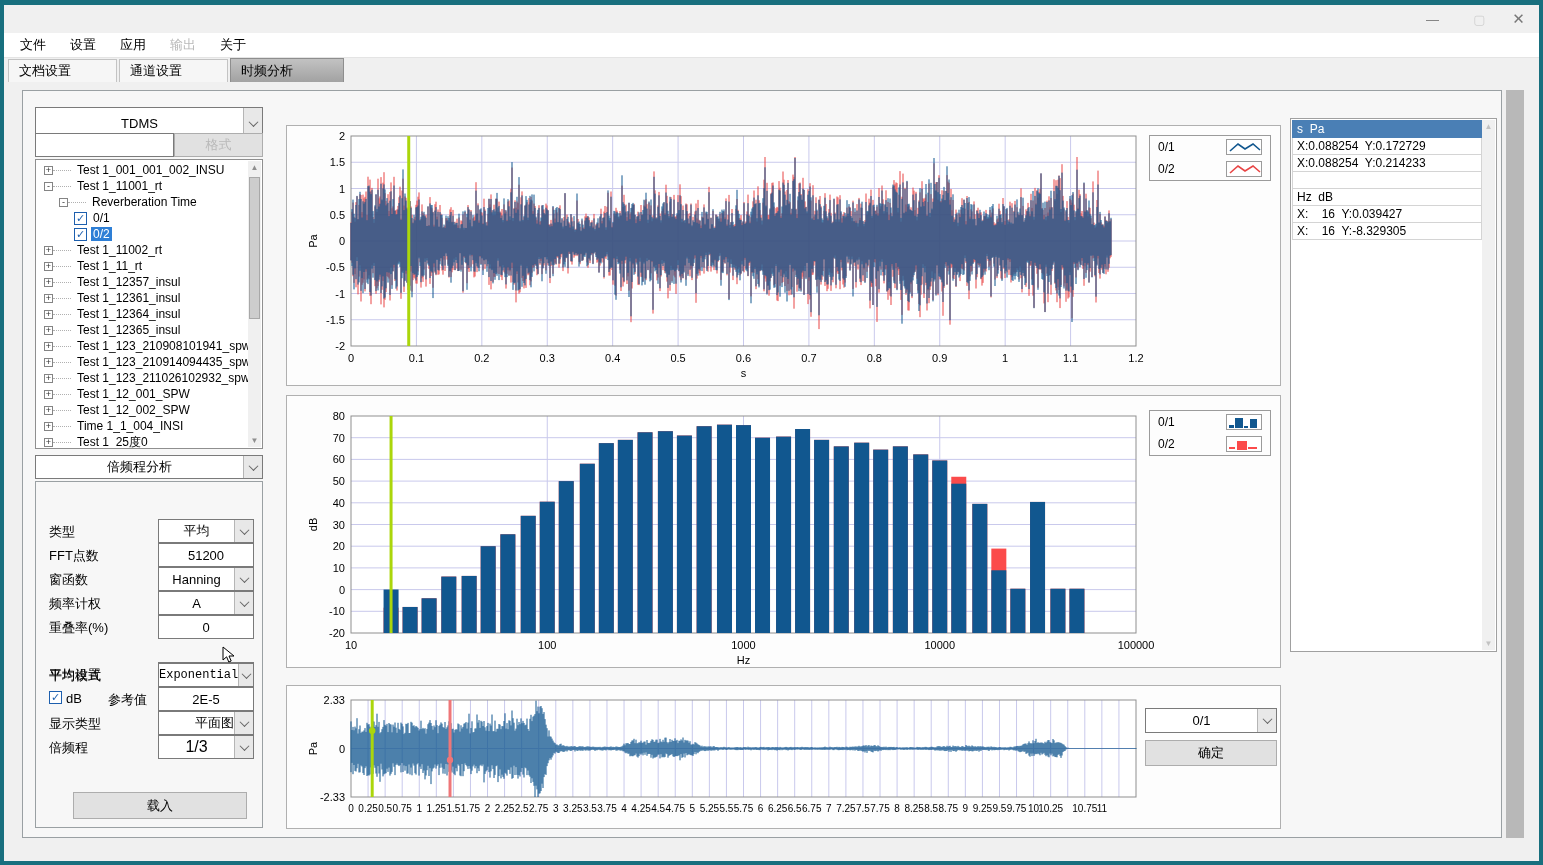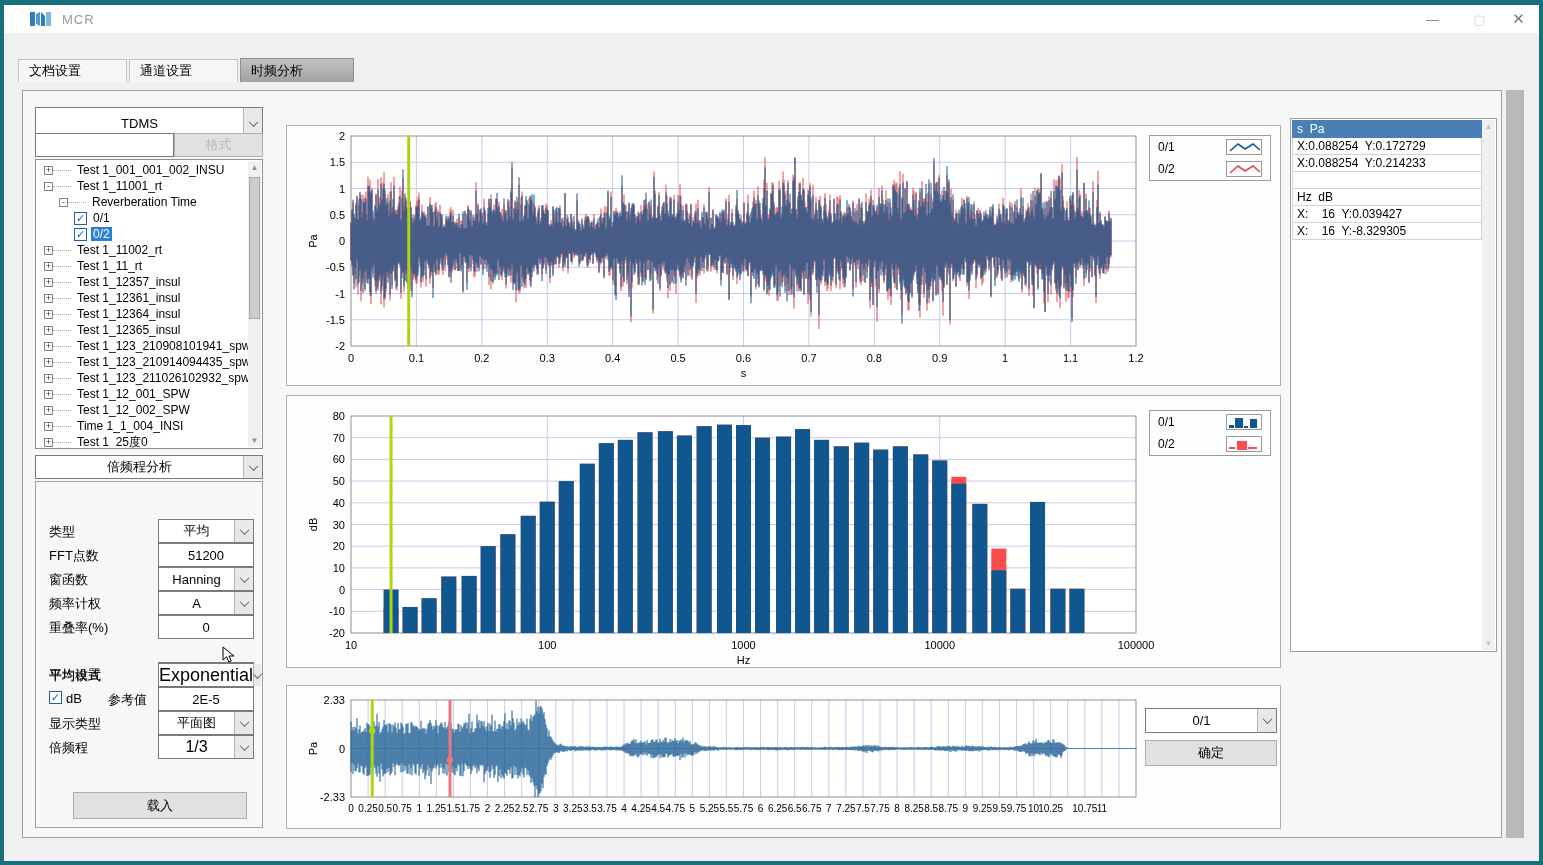--- a/index.html
+++ b/index.html
@@ -65,36 +65,34 @@
 </head>
 <body>
 
 <div class="app">
 
   <div class="edge" style="left:0;top:0;width:1543px;height:5px"></div>
   <div class="edge" style="left:0;top:0;width:4px;height:865px"></div>
   <div class="edge" style="left:1539px;top:0;width:4px;height:865px"></div>
   <div class="edge" style="left:0;top:861px;width:1543px;height:4px"></div>
 
-  <div class="titlebar">
-    <svg width="24" height="18" style="margin-left:26px">
-      <polygon points="0,2 5,2 5,16 0,16" fill="#2f7cc0"></polygon>
-      <polygon points="6,4 10,2 10,16 6,14" fill="#4a9ad4"></polygon>
-      <polygon points="11,2 15,6 15,16 11,16" fill="#2f7cc0"></polygon>
-      <polygon points="16,2 21,2 21,16 16,16" fill="#7db8e2"></polygon>
-    </svg>
-    <span class="title-text">MCR</span>
-  </div>
   <div class="win-btn" style="left:1410px">—</div>
   <div class="win-btn" style="left:1457px;color:#d0d0d0">▢</div>
   <div class="win-btn" style="left:1496px;font-size:15px">✕</div>
 
+  <div class="menubar">
+      <div class="menu-item">文件</div>
+      <div class="menu-item">设置</div>
+      <div class="menu-item">应用</div>
+      <div class="menu-item disabled">输出</div>
+      <div class="menu-item">关于</div>
+    </div>
 
   <div class="tabstrip">
-      <div class="tab" style="margin-left: 14px;">文档设置</div>
+      <div class="tab" style="margin-left: 4px;">文档设置</div>
       <div class="tab">通道设置</div>
       <div class="tab active">时频分析</div>
     </div>
 
   <div class="main-panel"></div>
   <div class="gray-band"></div>
 
   <div class="combo" style="left:35px;top:107px;width:228px;height:32px">
     <span class="val">TDMS</span>
     <span class="dd">
@@ -264,40 +262,40 @@
               <span class="dd">
                 <span class="chev"></span>
               </span>
             </div>
           </div>
         </div>
         <div class="frow" style="top: 181px;">
           <span class="flabel">平均模式</span>
           <div class="fctrl">
             <div class="combo">
-              <span class="val" style="font-size: 18px;">Exponential</span>
+              <span class="val" style="font-size: 12px; font-family: Liberation Mono, monospace;">Exponential</span>
               <span class="dd">
                 <span class="chev"></span>
               </span>
             </div>
           </div>
         </div>
         <div class="frow" style="top: 205px;">
           <span class="cbx" style="position: absolute; left: 13px; top: 4px;">✓</span>
           <span class="flabel" style="left: 30px;">dB</span>
           <span class="flabel" style="left: 72px;">参考值</span>
           <div class="fctrl">
             <div class="tinput">2E-5</div>
           </div>
         </div>
         <div class="frow" style="top: 229px;">
           <span class="flabel">显示类型</span>
           <div class="fctrl">
             <div class="combo">
-              <span class="val" style="font-size: 13px;">平面图</span>
+              <span class="val" style="font-size: 13px; text-align: right;">平面图</span>
               <span class="dd">
                 <span class="chev"></span>
               </span>
             </div>
           </div>
         </div>
         <div class="frow" style="top: 253px;">
           <span class="flabel">倍频程</span>
           <div class="fctrl">
             <div class="combo">

